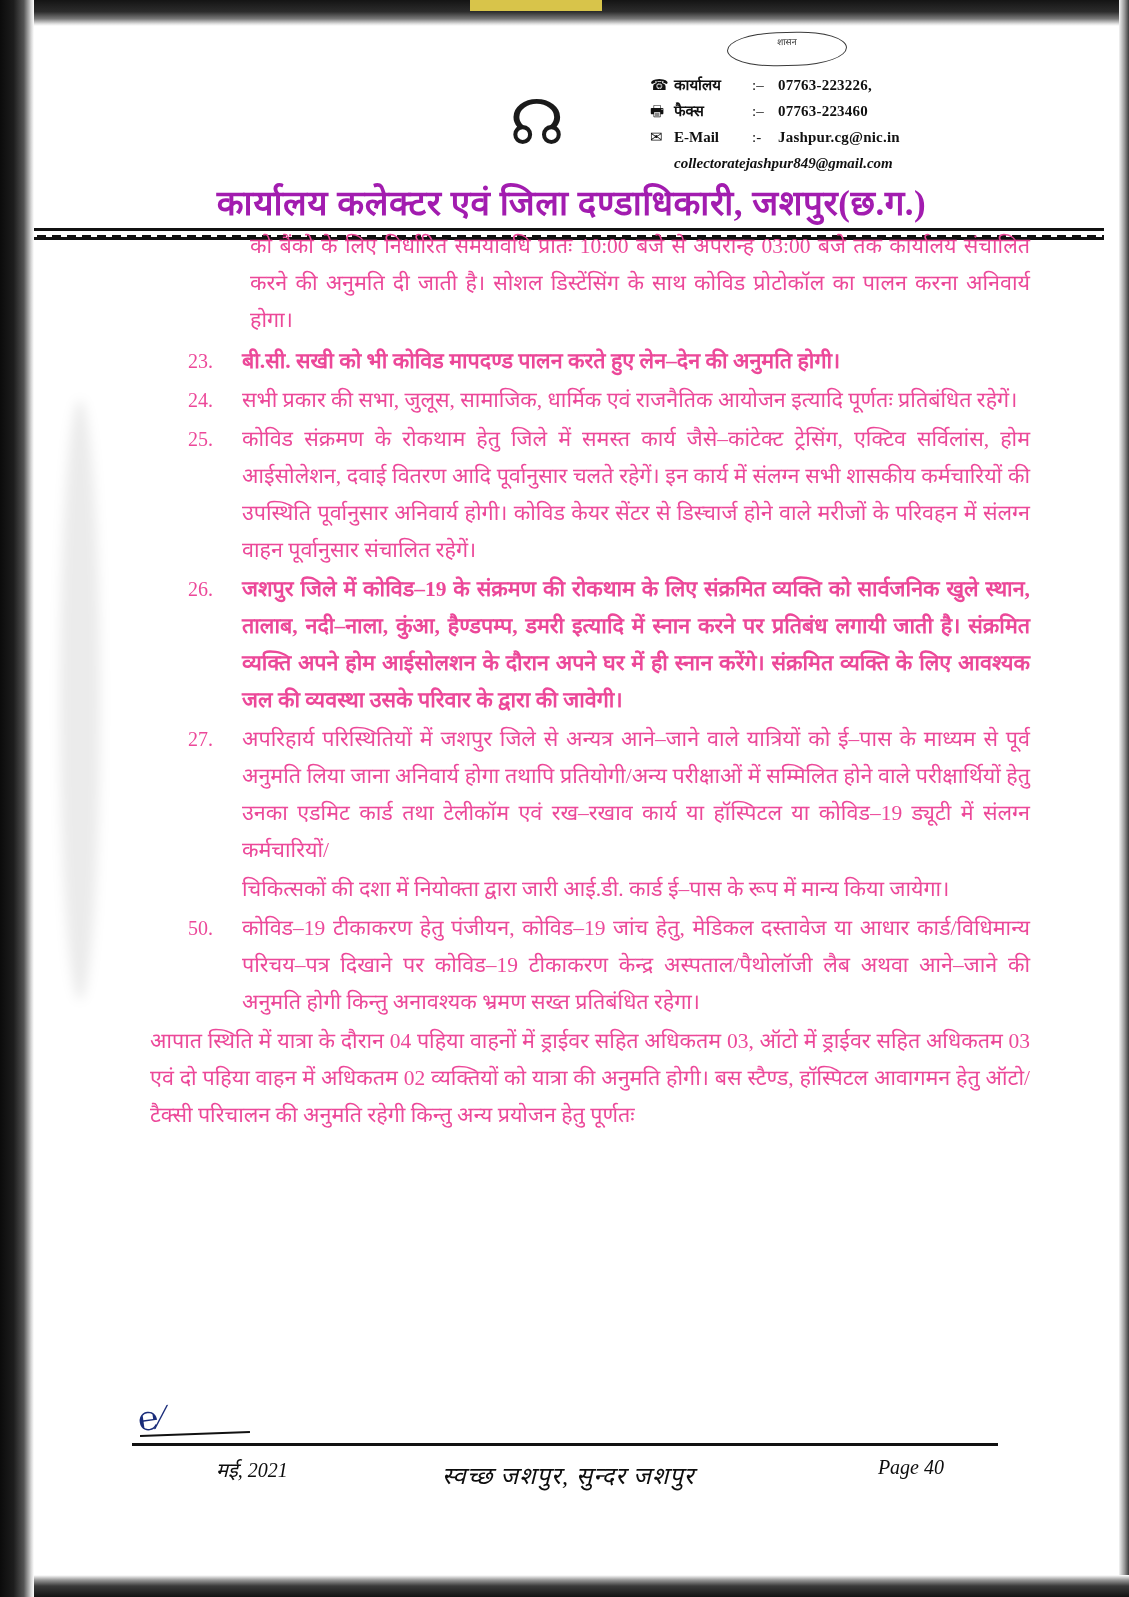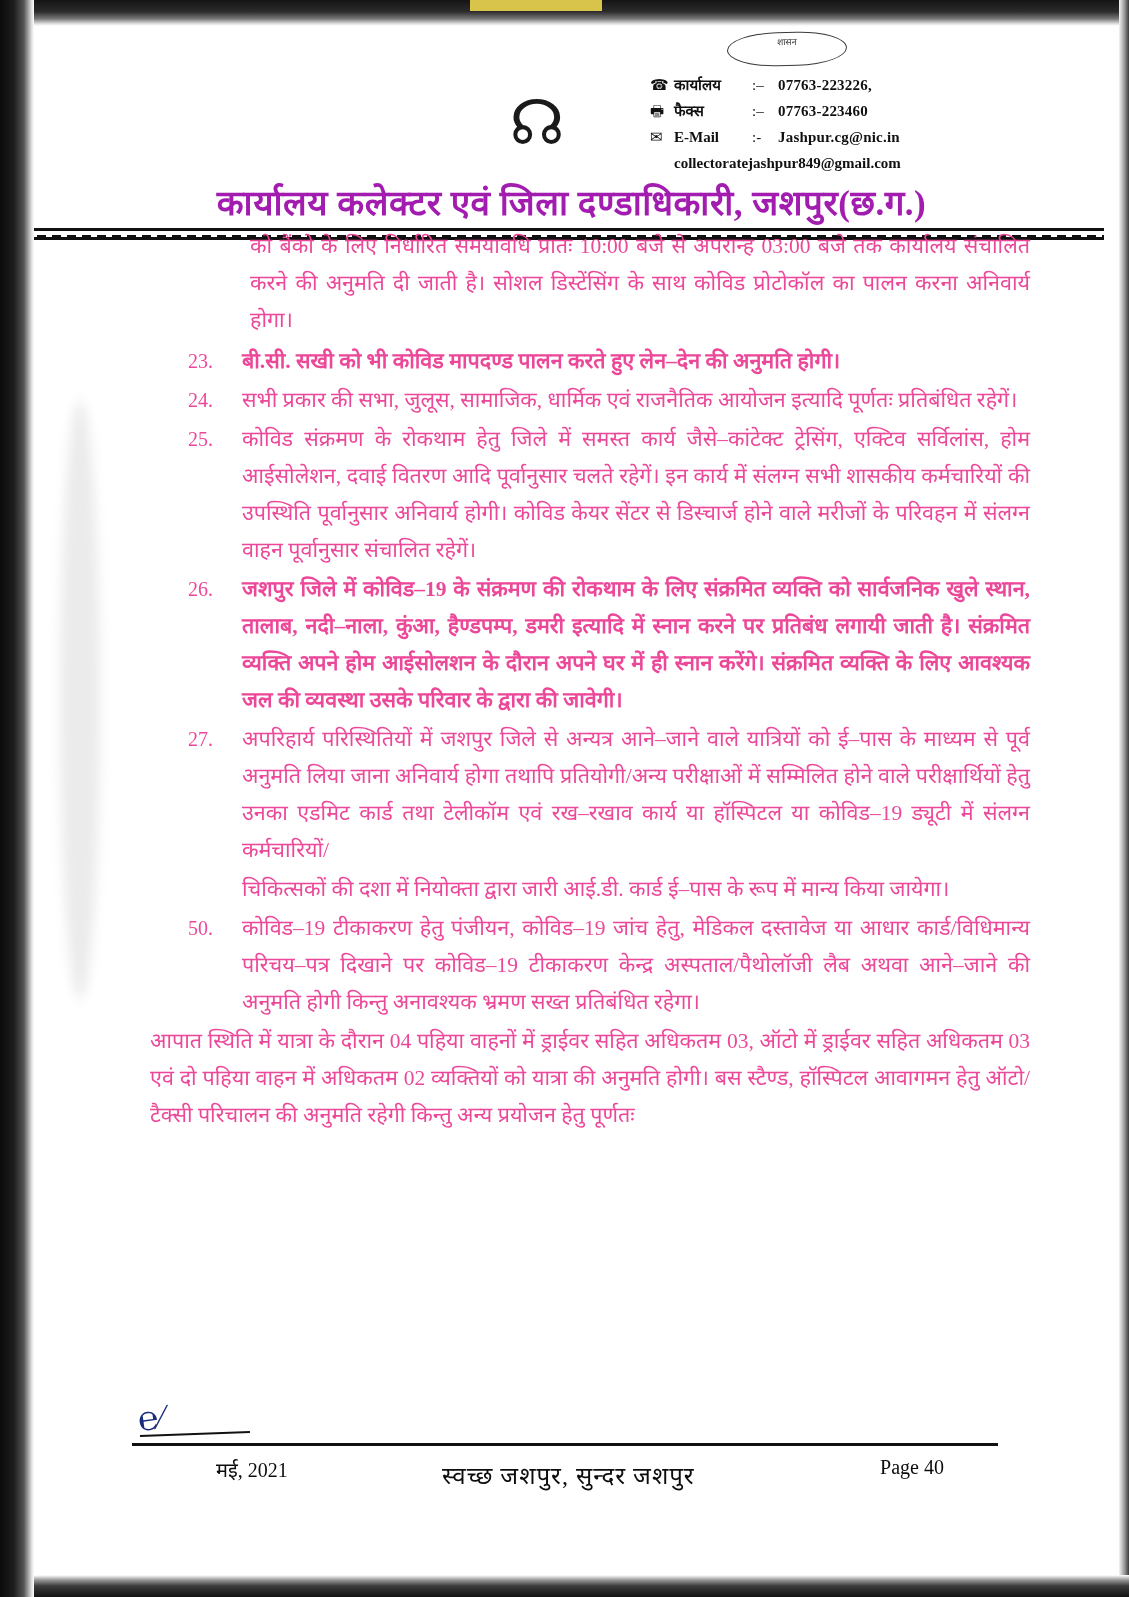--- a/index.html
+++ b/index.html
@@ -111,20 +111,21 @@
     width: 26px;
   }
   .contacts .val {
     font-weight: 700;
     letter-spacing: .2px;
   }
   .contacts .mailline {
     margin-left: 24px;
     font-weight: 700;
     font-size: 15px;
+    font-style: italic;
   }
   .office-title {
     position: absolute;
     left: 0; top: 150px;
     width: 1129px;
     text-align: center;
     font-family: "Liberation Serif", serif;
     font-size: 35px;
     font-weight: 700;
     letter-spacing: .5px;
@@ -211,20 +212,21 @@
     background: #111;
   }
   .footer {
     position: absolute;
     left: 132px;
     top: 1452px;
     width: 866px;
     height: 40px;
     font-family: "Liberation Serif", serif;
     font-size: 20px;
+    font-style: italic;
   }
   .footer .left {
     position: absolute;
     left: 84px; top: 4px;
   }
   .footer .center {
     position: absolute;
     left: 310px; top: 6px;
     font-size: 24px;
     letter-spacing: 1px;

